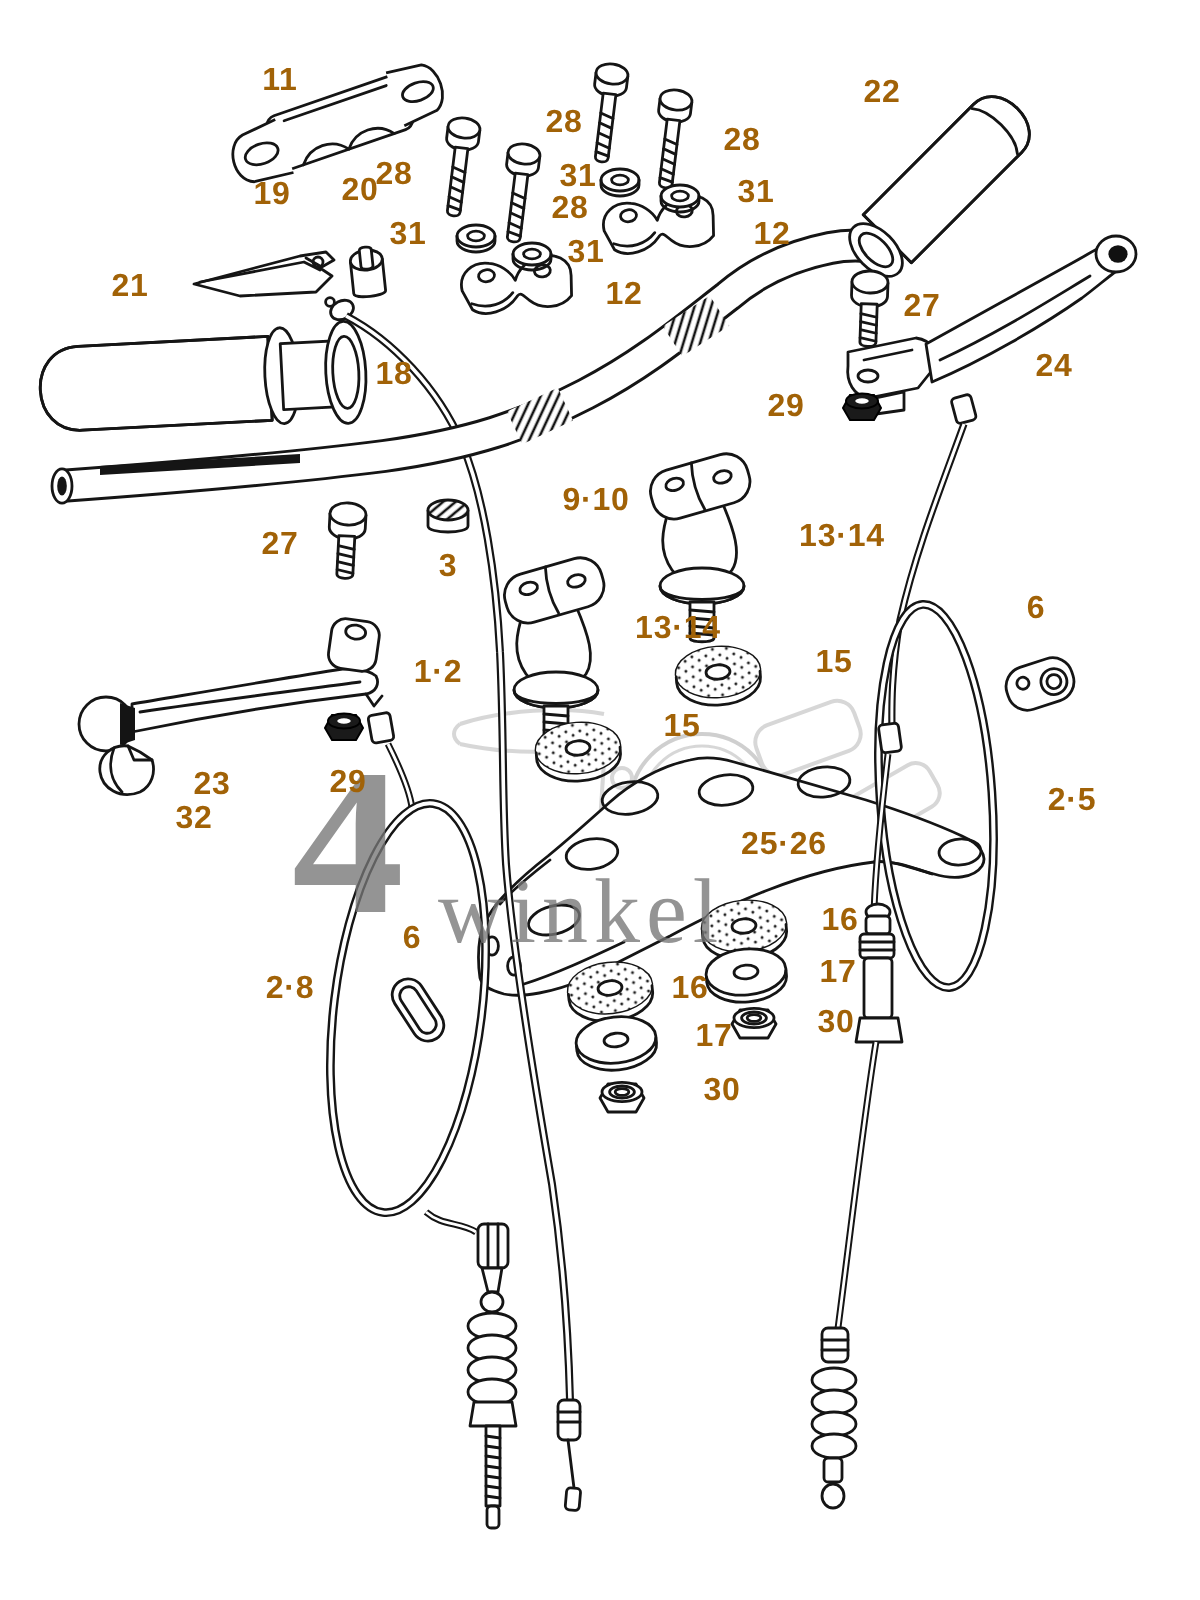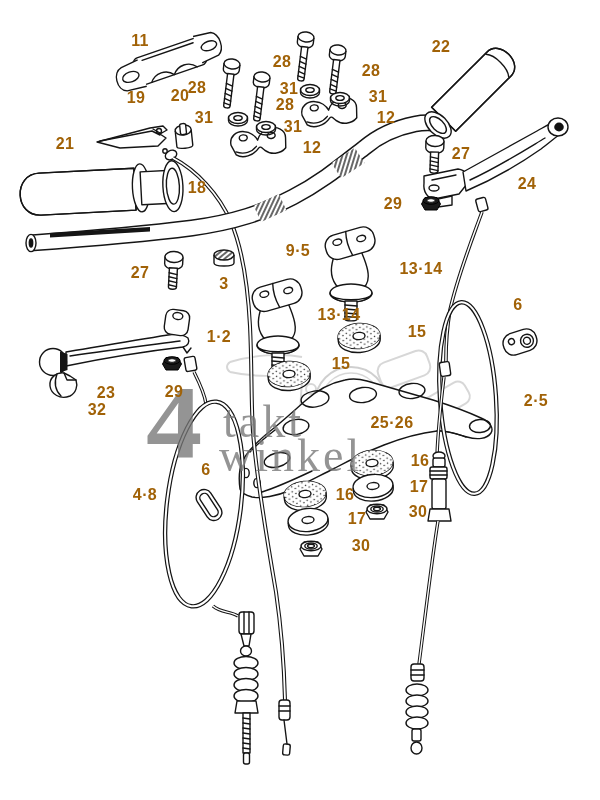--- a/index.html
+++ b/index.html
@@ -407,21 +407,20 @@
         <line x1="349" y1="546" x2="324" y2="547"></line>
         <line x1="207" y1="480" x2="209" y2="490"></line>
         <line x1="158" y1="495" x2="172" y2="497"></line>
         <line x1="518" y1="315" x2="520" y2="329"></line>
         <line x1="523" y1="401" x2="499" y2="399"></line>
       </g>
   </svg>
 
   <div class="wm">
     <div class="wm-4">4</div>
-    <div class="wm-t1">takt</div>
     <div class="wm-t2">winkel</div>
   </div>
 
   <div id="labels">
       <div class="part-label" style="left: 140px; top: 41px;">11</div>
       <div class="part-label" style="left: 197px; top: 88px;">28</div>
       <div class="part-label" style="left: 204px; top: 118px;">31</div>
       <div class="part-label" style="left: 282px; top: 62px;">28</div>
       <div class="part-label" style="left: 371px; top: 71px;">28</div>
       <div class="part-label" style="left: 289px; top: 89px;">31</div>
@@ -431,36 +430,36 @@
       <div class="part-label" style="left: 386px; top: 118px;">12</div>
       <div class="part-label" style="left: 312px; top: 148px;">12</div>
       <div class="part-label" style="left: 136px; top: 98px;">19</div>
       <div class="part-label" style="left: 180px; top: 96px;">20</div>
       <div class="part-label" style="left: 65px; top: 144px;">21</div>
       <div class="part-label" style="left: 441px; top: 47px;">22</div>
       <div class="part-label" style="left: 197px; top: 188px;">18</div>
       <div class="part-label" style="left: 527px; top: 184px;">24</div>
       <div class="part-label" style="left: 461px; top: 154px;">27</div>
       <div class="part-label" style="left: 393px; top: 204px;">29</div>
-      <div class="part-label" style="left: 298px; top: 251px;">9·5</div>
+      <div class="part-label" style="left: 298px; top: 251px;">9·10</div>
       <div class="part-label" style="left: 224px; top: 284px;">3</div>
       <div class="part-label" style="left: 421px; top: 269px;">13·14</div>
       <div class="part-label" style="left: 339px; top: 315px;">13·14</div>
       <div class="part-label" style="left: 219px; top: 337px; text-align: right;">1·2</div>
       <div class="part-label" style="left: 417px; top: 332px;">15</div>
       <div class="part-label" style="left: 341px; top: 364px;">15</div>
       <div class="part-label" style="left: 174px; top: 392px;">29</div>
       <div class="part-label" style="left: 106px; top: 393px; text-align: right;">23</div>
       <div class="part-label" style="left: 61px; top: 410px; margin-left: 36px;">32</div>
       <div class="part-label" style="left: 140px; top: 273px;">27</div>
       <div class="part-label" style="left: 392px; top: 423px; text-align: center;">25·26</div>
       <div class="part-label" style="left: 420px; top: 461px;">16</div>
       <div class="part-label" style="left: 419px; top: 487px;">17</div>
       <div class="part-label" style="left: 418px; top: 512px;">30</div>
       <div class="part-label" style="left: 345px; top: 495px;">16</div>
       <div class="part-label" style="left: 357px; top: 519px;">17</div>
       <div class="part-label" style="left: 361px; top: 546px;">30</div>
       <div class="part-label" style="left: 206px; top: 470px;">6</div>
-      <div class="part-label" style="left: 145px; top: 495px;">4·8</div>
+      <div class="part-label" style="left: 145px; top: 495px;">2·8</div>
       <div class="part-label" style="left: 518px; top: 305px;">6</div>
       <div class="part-label" style="left: 536px; top: 401px;">2·5</div>
     </div>
 </div>
 
 </body></html>

